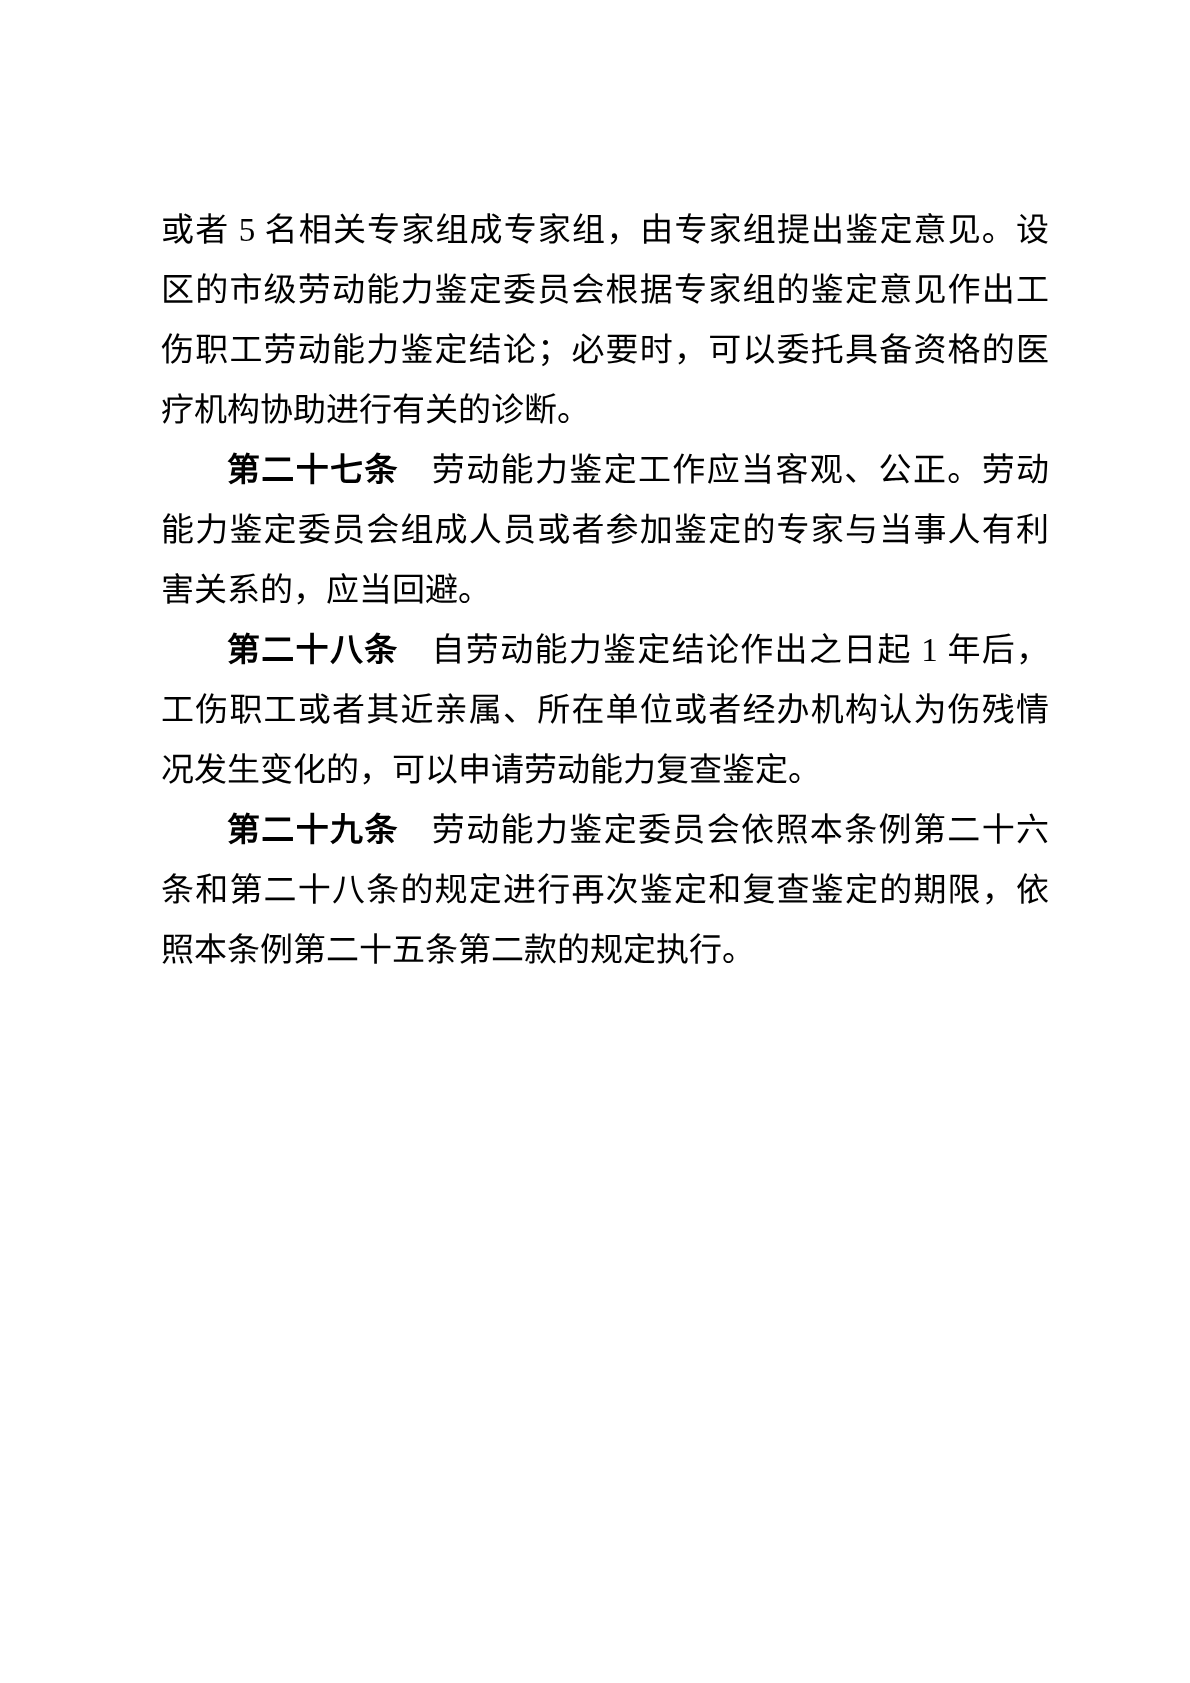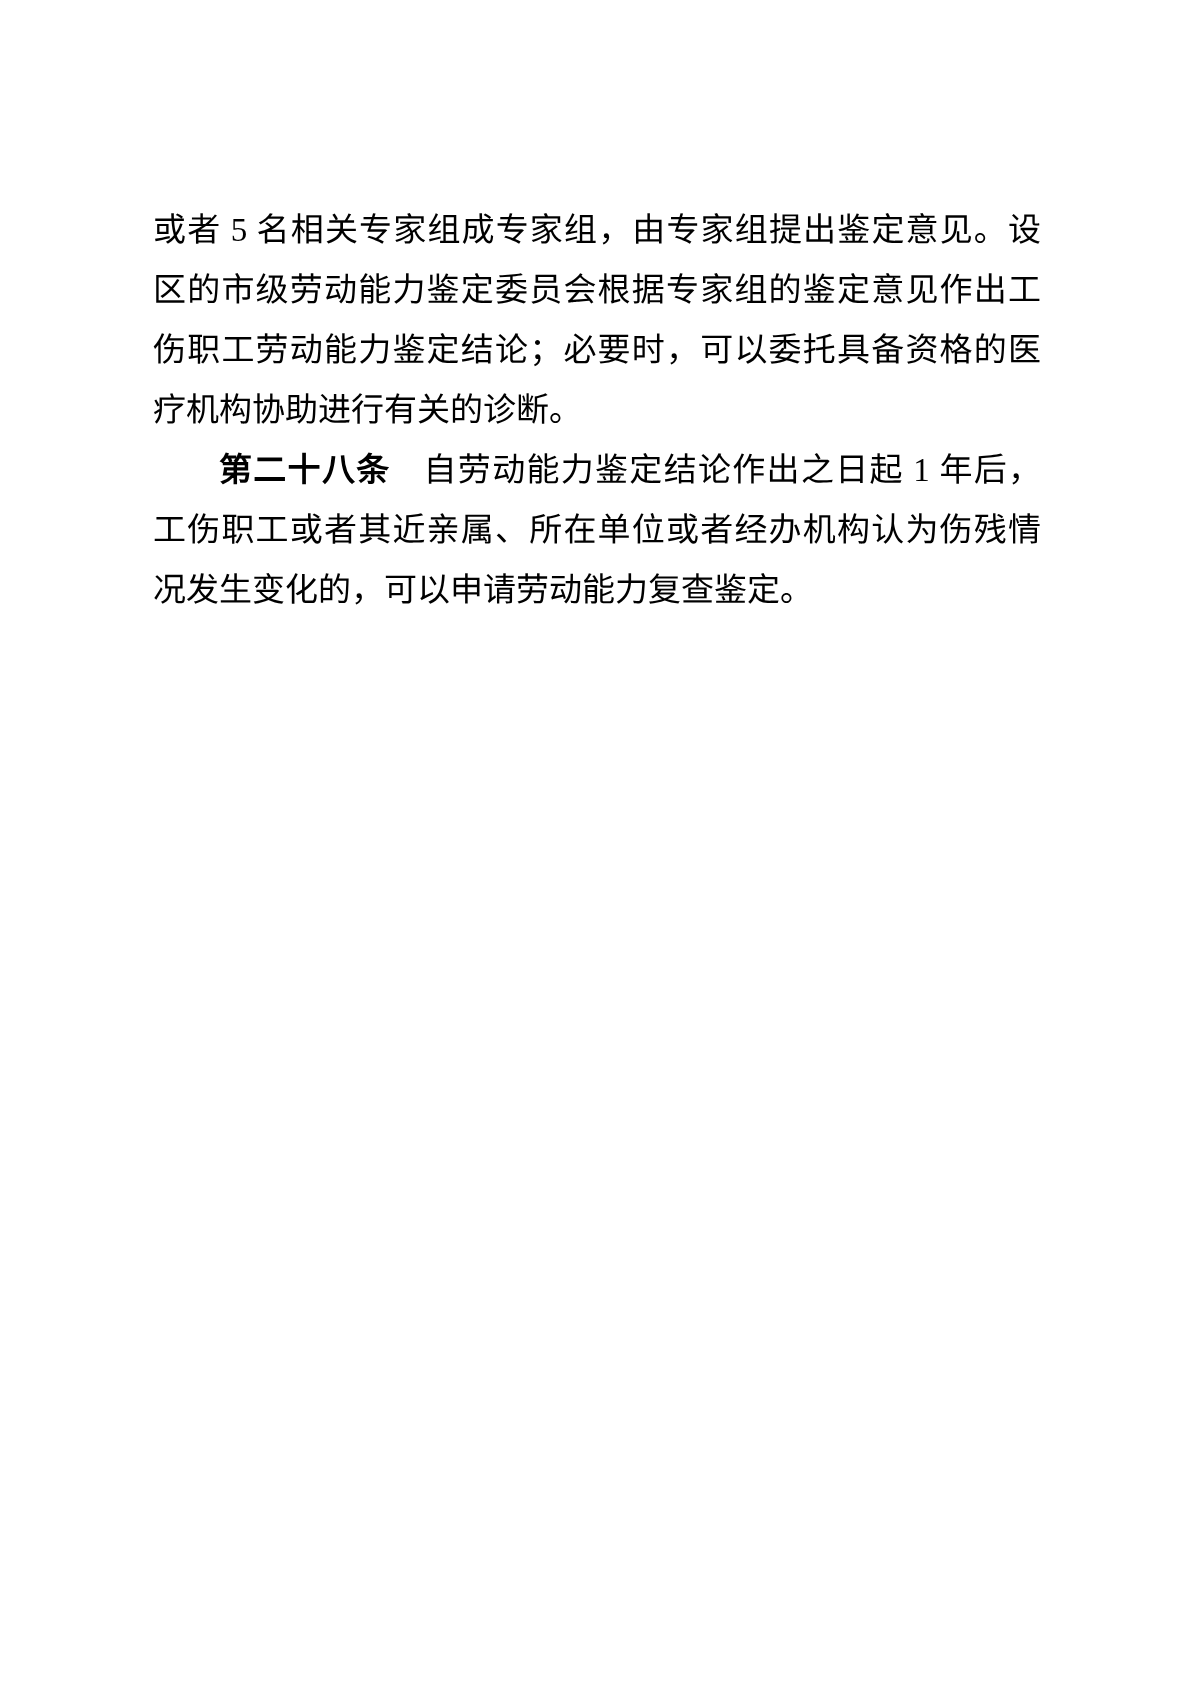--- a/index.html
+++ b/index.html
@@ -9,21 +9,21 @@
   }
   .page {
     position: relative;
     width: 1190px;
     height: 1683px;
     background: #ffffff;
     overflow: hidden;
   }
   .text-block {
     position: absolute;
-    left: 153px;
+    left: 161px;
     top: 200px;
     width: 888px;
     color: #000000;
     font-family: "Liberation Serif", "DejaVu Serif", serif;
     font-size: 33px;
     line-height: 60px;
     text-align: justify;
     text-justify: inter-character;
   }
   .para {
@@ -45,20 +45,26 @@
 
 <div class="page">
   <div class="text-block">
 
     <p class="para continuation">
       <span>或者 5 名相关专家组成专家组，由专家组提出鉴定意见。设区的市级劳动能力鉴定委员会根据专家组的鉴定意见作出工伤职工劳动能力鉴定结论；必要时，可以委托具备资格的医疗机构协助进行有关的诊断。</span>
     </p>
 
 
 
+    <p class="para">
+      <b class="article-no">第二十七条</b><span>劳动能力鉴定工作应当客观、公正。劳动能力鉴定委员会组成人员或者参加鉴定的专家与当事人有利害关系的，应当回避。</span>
+    </p>
 
     <p class="para">
       <b class="article-no">第二十八条</b><span>自劳动能力鉴定结论作出之日起 1 年后，工伤职工或者其近亲属、所在单位或者经办机构认为伤残情况发生变化的，可以申请劳动能力复查鉴定。</span>
     </p>
 
+    <p class="para">
+      <b class="article-no">第二十九条</b><span>劳动能力鉴定委员会依照本条例第二十六条和第二十八条的规定进行再次鉴定和复查鉴定的期限，依照本条例第二十五条第二款的规定执行。</span>
+    </p>
 
   </div>
 </div>
 
 </body></html>

